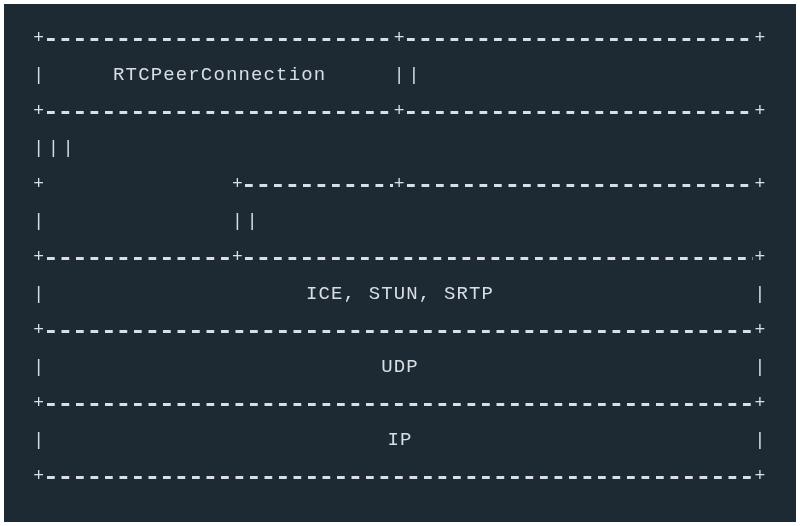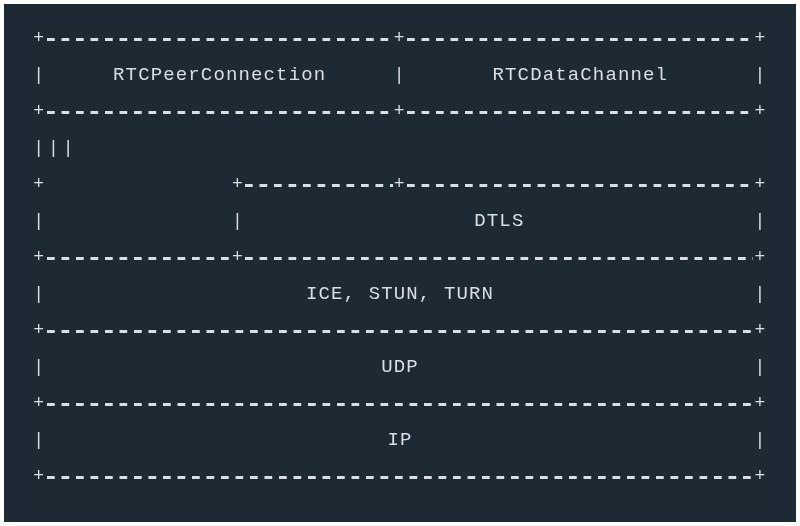--- a/index.html
+++ b/index.html
@@ -90,21 +90,20 @@
             <span class="dash"></span>
           </span>
         </span>
       <span class="plus" style="width:2%">+</span>
     </div>
 
     <div class="row rowlabel">
       <span class="bar" style="width:2%">|</span>
       <span class="label" style="width:47%">RTCPeerConnection</span>
       <span class="bar" style="width:2%">|</span>
-      <span class="label" style="width:47%">RTCDataChannel</span>
       <span class="bar" style="width:2%">|</span>
     </div>
 
     <div class="row">
       <span class="plus" style="width:2%">+</span>
       <span class="seg" style="width:47%">
           <span class="fill">
             <span class="dash"></span>
           </span>
         </span>
@@ -138,21 +137,20 @@
             <span class="dash"></span>
           </span>
         </span>
       <span class="plus" style="width:2%">+</span>
     </div>
 
     <div class="row rowlabel">
       <span class="bar" style="width:2%">|</span>
       <span class="label" style="width:25%"></span>
       <span class="bar" style="width:2%">|</span>
-      <span class="label" style="width:69%">DTLS</span>
       <span class="bar" style="width:2%">|</span>
     </div>
 
     <div class="row">
       <span class="plus" style="width:2%">+</span>
       <span class="seg" style="width:25%">
           <span class="fill">
             <span class="dash"></span>
           </span>
         </span>
@@ -160,21 +158,21 @@
       <span class="seg" style="width:69%">
           <span class="fill">
             <span class="dash"></span>
           </span>
         </span>
       <span class="plus" style="width:2%">+</span>
     </div>
 
     <div class="row rowlabel">
       <span class="bar" style="width:2%">|</span>
-      <span class="label" style="width:96%">ICE, STUN, TURN</span>
+      <span class="label" style="width:96%">ICE, STUN, SRTP</span>
       <span class="bar" style="width:2%">|</span>
     </div>
 
     <div class="row">
       <span class="plus" style="width:2%">+</span>
       <span class="seg" style="width:96%">
           <span class="fill">
             <span class="dash"></span>
           </span>
         </span>

